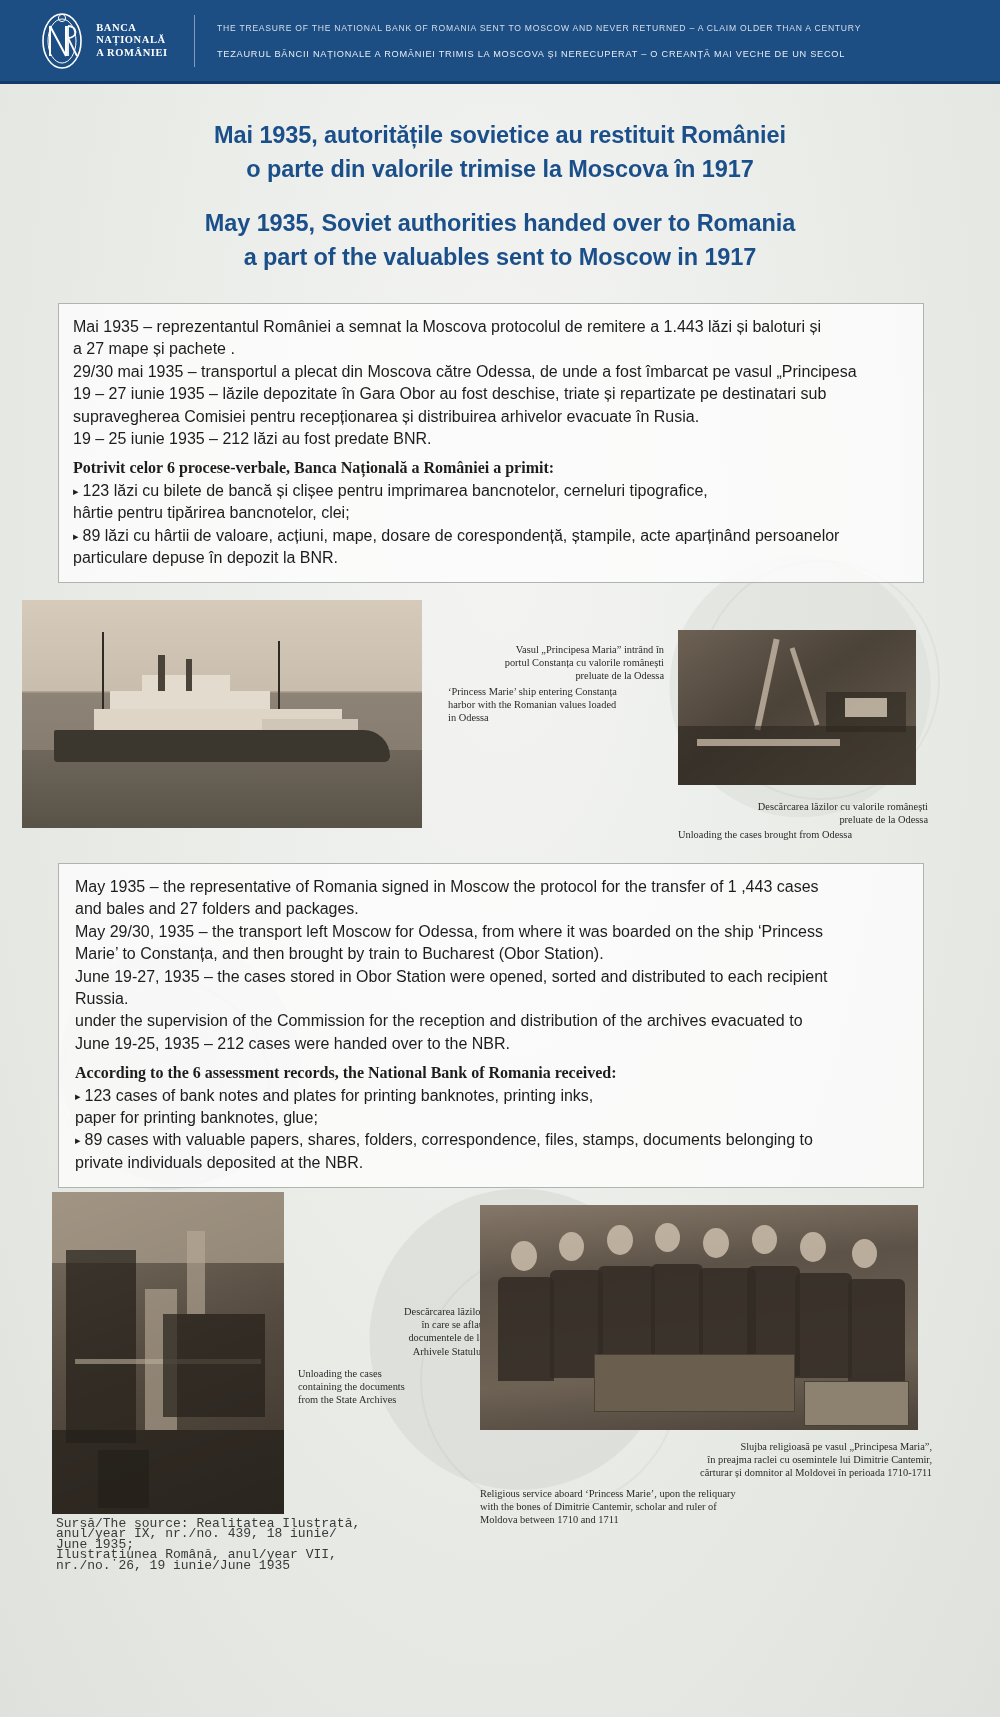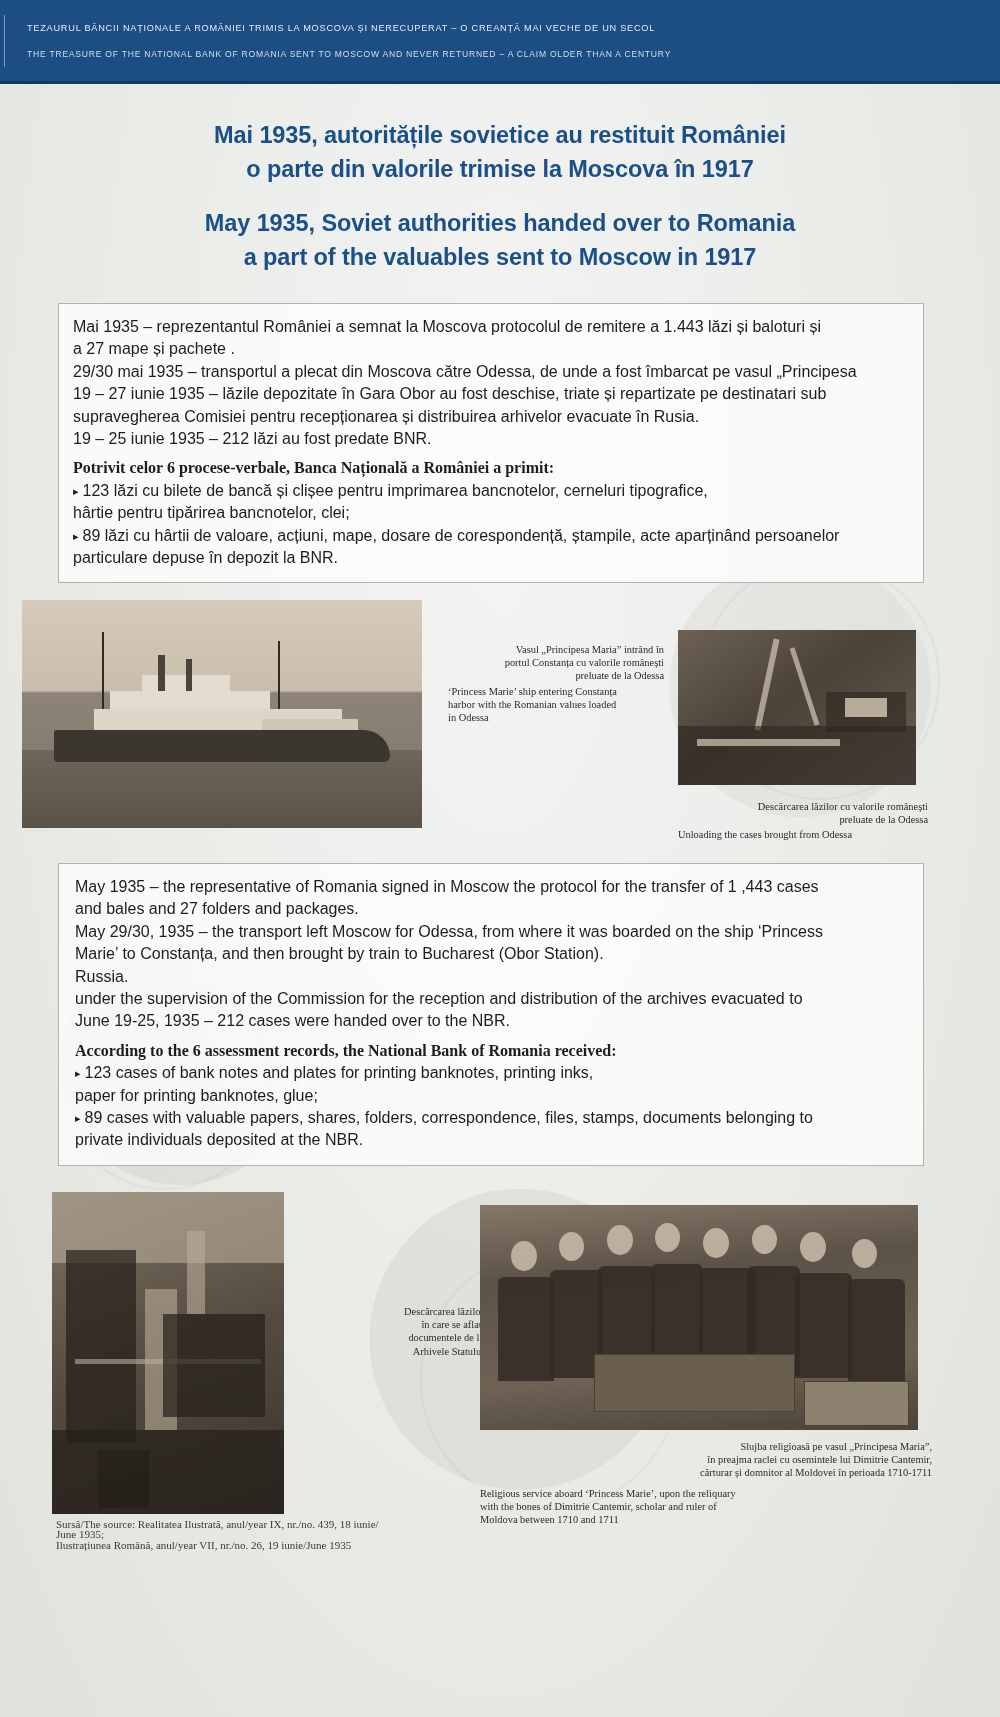--- a/index.html
+++ b/index.html
@@ -142,40 +142,55 @@
     font-family: "Liberation Serif", serif;
     color: #2b2b2b;
     font-size: 10.4px;
     line-height: 13.2px;
   }
   .caption .cap-ro { margin-bottom: 2px; text-align: right; }
   .caption p { margin: 0; }
 
   .source {
     position: absolute;
-    font-family: Liberation Serif, serif;
+    font-family: Liberation Mono, monospace;
     color: #3a3a3a;
-    font-size: 11px;
+    font-size: 13px;
     line-height: 10.4px;
   }
 </style>
 </head>
 <body>
 
 <div class="panel">
 
   <div class="wm" style="left:60px; top:980px; width:210px; height:210px;"></div>
   <div class="wm" style="left:420px; top:1250px; width:260px; height:260px;"></div>
   <div class="wm" style="left:700px; top:560px; width:240px; height:240px;"></div>
 
   <div class="header">
+    <div class="logo-wrap">
+      <svg class="logo-mark" viewBox="0 0 52 58">
+        <ellipse cx="26" cy="29" rx="19" ry="27" fill="none" stroke="#ffffff" stroke-width="1.6"></ellipse>
+        <ellipse cx="26" cy="29" rx="14" ry="22" fill="none" stroke="#ffffff" stroke-width="1"></ellipse>
+        <path d="M14 14 L14 44 M14 14 L30 44 M30 14 L30 44" fill="none" stroke="#ffffff" stroke-width="2"></path>
+        <path d="M32 14 L32 44 M32 14 C42 14 42 26 32 26" fill="none" stroke="#ffffff" stroke-width="1.8"></path>
+        <path d="M32 26 L41 44" fill="none" stroke="#ffffff" stroke-width="1.8"></path>
+        <circle cx="26" cy="6" r="3.6" fill="none" stroke="#ffffff" stroke-width="1"></circle>
+      </svg>
+      <div class="logo-text">
+        <div>Banca</div>
+        <div>Națională</div>
+        <div>a României</div>
+      </div>
+    </div>
     <div class="hdr-divider"></div>
     <div class="hdr-lines">
+      <div class="hdr-line en">THE TREASURE OF THE NATIONAL BANK OF ROMANIA SENT TO MOSCOW AND NEVER RETURNED – A CLAIM OLDER THAN A CENTURY</div>
       <div class="hdr-line ro">TEZAURUL BĂNCII NAȚIONALE A ROMÂNIEI TRIMIS LA MOSCOVA ȘI NERECUPERAT – O CREANȚĂ MAI VECHE DE UN SECOL</div>
-      <div class="hdr-line en">THE TREASURE OF THE NATIONAL BANK OF ROMANIA SENT TO MOSCOW AND NEVER RETURNED – A CLAIM OLDER THAN A CENTURY</div>
     </div>
   </div>
 
   <div class="titles">
     <div class="title-ro">
       <div>Mai 1935, autoritățile sovietice au restituit României</div>
       <div>o parte din valorile trimise la Moscova în 1917</div>
     </div>
     <div class="title-en">
       <div>May 1935, Soviet authorities handed over to Romania</div>
@@ -245,20 +260,21 @@
     <div class="cap-en">
       <p>Unloading the cases brought from Odessa</p>
     </div>
   </div>
 
   <div class="textbox" style="left:58px; top:863px; width:866px;padding-left:16px;">
     <div class="tb-line">May 1935 – the representative of Romania signed in Moscow the protocol for the transfer of 1 ,443 cases</div>
     <div class="tb-line">and bales and 27 folders and packages.</div>
     <div class="tb-line">May 29/30, 1935 – the transport left Moscow for Odessa, from where it was boarded on the ship ‘Princess</div>
     <div class="tb-line">Marie’ to Constanța, and then brought by train to Bucharest (Obor Station).</div>
+    <div class="tb-line">June 19-27, 1935 – the cases stored in Obor Station were opened, sorted and distributed to each recipient</div>
     <div class="tb-line">Russia.</div>
     <div class="tb-line">under the supervision of the Commission for the reception and distribution of the archives evacuated to</div>
     <div class="tb-line">June 19-25, 1935 – 212 cases were handed over to the NBR.</div>
     <div class="tb-line bold">According to the 6 assessment records, the National Bank of Romania received:</div>
     <div class="tb-line bullet">123 cases of bank notes and plates for printing banknotes, printing inks,</div>
     <div class="tb-line">paper for printing banknotes, glue;</div>
     <div class="tb-line bullet">89 cases with valuable papers, shares, folders, correspondence, files, stamps, documents belonging to</div>
     <div class="tb-line">private individuals deposited at the NBR.</div>
   </div>
 
@@ -274,20 +290,25 @@
       <div class="dk" style="left:20%; top:80%; width:22%; height:18%;"></div>
     </div>
   </div>
 
   <div class="caption" style="left:298px; top:1305px; width:186px;">
     <div class="cap-ro" style="margin-bottom:9px;">
       <p>Descărcarea lăzilor</p>
       <p>în care se aflau</p>
       <p>documentele de la</p>
       <p>Arhivele Statului</p>
+    </div>
+    <div class="cap-en">
+      <p>Unloading the cases</p>
+      <p>containing the documents</p>
+      <p>from the State Archives</p>
     </div>
   </div>
 
   <div class="photo ph-group" style="left:480px; top:1205px; width:438px; height:225px;">
     <div class="inner">
       <div class="head" style="left:7%;  top:16%; width:26px; height:30px;"></div>
       <div class="head" style="left:18%; top:12%; width:25px; height:29px;"></div>
       <div class="head" style="left:29%; top:9%;  width:26px; height:30px;"></div>
       <div class="head" style="left:40%; top:8%;  width:25px; height:29px;"></div>
       <div class="head" style="left:51%; top:10%; width:26px; height:30px;"></div>

